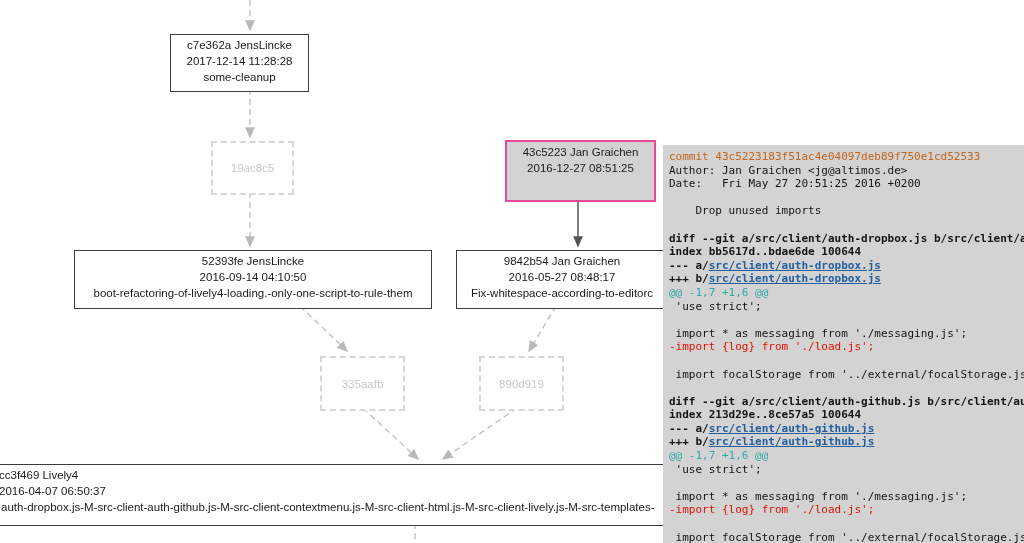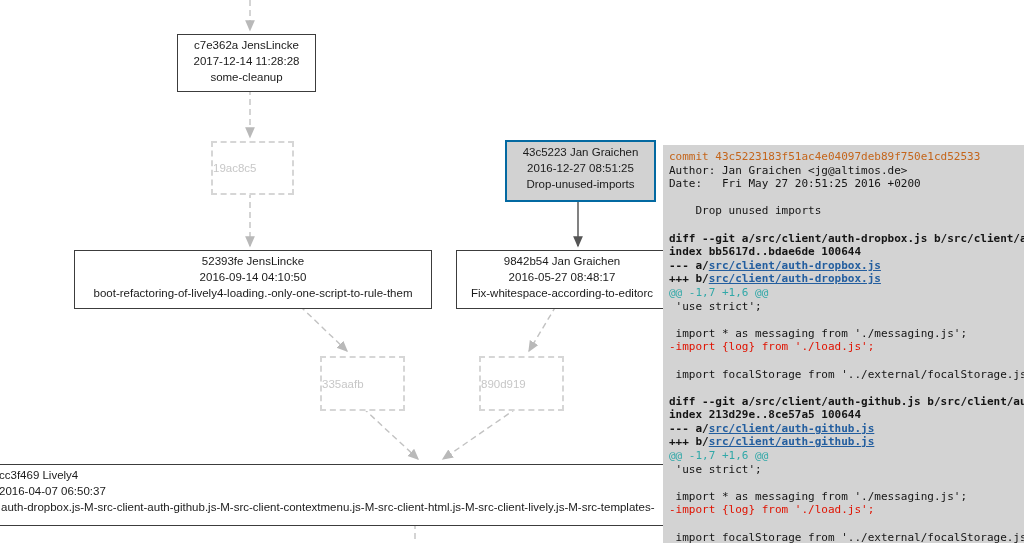--- a/index.html
+++ b/index.html
@@ -4,23 +4,23 @@
 <style>
   html,body{margin:0;padding:0;}
   body{width:1024px;height:543px;overflow:hidden;background:#ffffff;font-family:"Liberation Sans",sans-serif;}
   #stage{position:relative;width:1024px;height:543px;overflow:hidden;}
   .edges{position:absolute;left:0;top:0;z-index:1;}
   .e-dash{stroke:#c2c2c2;stroke-width:1.4;fill:none;stroke-dasharray:6 4;}
   .e-solid{stroke:#4c4c4c;stroke-width:1.4;fill:none;}
   .node{position:absolute;z-index:2;background:#fff;border:1px solid #3c3c3c;color:#1a1a1a;
         font-size:11.5px;line-height:16px;text-align:center;padding-top:2px;cursor:pointer;}
   .node .msg{white-space:nowrap;}
-  .node.selected{background:#d2d2d2;border:2px solid #0369a1;}
+  .node.selected{background:#d2d2d2;border:2px solid #ec4899;}
   .ghost{position:absolute;z-index:2;background:#fff;border:2px dashed #d6d6d6;color:#c7c7c7;
-         font-size:11.5px;display:flex;align-items:center;cursor:pointer;}
+         font-size:11.5px;display:flex;align-items:center;justify-content:center;cursor:pointer;}
   #merge-node{text-align:left;}
   #merge-node .merge-center{position:absolute;left:0;top:2px;width:844px;text-align:left;}
   #merge-node .merge-files{position:absolute;left:2px;top:34px;white-space:nowrap;}
   #diff-panel{position:absolute;left:663px;top:145px;width:361px;height:398px;background:#d3d3d3;z-index:3;
               overflow:hidden;font-family:"DejaVu Sans Mono",monospace;font-size:11px;line-height:13.6px;
               padding:5px 0 0 6px;color:#141414;}
   .dl{white-space:pre;height:13.6px;overflow:hidden;}
   .dl.bold,.dl.file{font-weight:bold;}
   .dl.file a{font-weight:bold;text-decoration:underline;cursor:pointer;}
 </style>
@@ -42,40 +42,39 @@
     <path class="e-dash" d="M250,89 L250,137" marker-end="url(#arrow-gray)"></path>
     <path class="e-dash" d="M250,192 L250,246" marker-end="url(#arrow-gray)"></path>
     <path class="e-solid" d="M578,197 L578,246" marker-end="url(#arrow-dark)"></path>
     <path class="e-dash" d="M300,306 L347,351" marker-end="url(#arrow-gray)"></path>
     <path class="e-dash" d="M556,306 L529,351" marker-end="url(#arrow-gray)"></path>
     <path class="e-dash" d="M363,408 L418,459" marker-end="url(#arrow-gray)"></path>
     <path class="e-dash" d="M517,408 L443,459" marker-end="url(#arrow-gray)"></path>
     <path class="e-dash" d="M415,523 L415,543"></path>
   </svg>
 
-  <div class="node" style="left:177px;top:34px;width:137px;height:54px;">
+  <div class="node" style="left:170px;top:34px;width:137px;height:54px;">
     <div>c7e362a JensLincke</div>
     <div>2017-12-14 11:28:28</div>
     <div class="msg">some-cleanup</div>
   </div>
 
   <div class="ghost" style="left:211px;top:141px;width:79px;height:50px;">
     <span>19ac8c5</span>
   </div>
 
   <div class="node" style="left:74px;top:250px;width:356px;height:55px;">
     <div>52393fe JensLincke</div>
     <div>2016-09-14 04:10:50</div>
     <div class="msg">boot-refactoring-of-lively4-loading.-only-one-script-to-rule-them</div>
   </div>
 
   <div class="node selected" style="left:505px;top:140px;width:147px;height:56px;">
     <div>43c5223 Jan Graichen</div>
     <div>2016-12-27 08:51:25</div>
-    <div class="msg">Drop-unused-imports</div>
   </div>
 
   <div class="node" style="left:456px;top:250px;width:210px;height:55px;">
     <div>9842b54 Jan Graichen</div>
     <div>2016-05-27 08:48:17</div>
     <div class="msg">Fix-whitespace-according-to-editorc</div>
   </div>
 
   <div class="ghost" style="left:320px;top:356px;width:81px;height:51px;">
     <span>335aafb</span>

